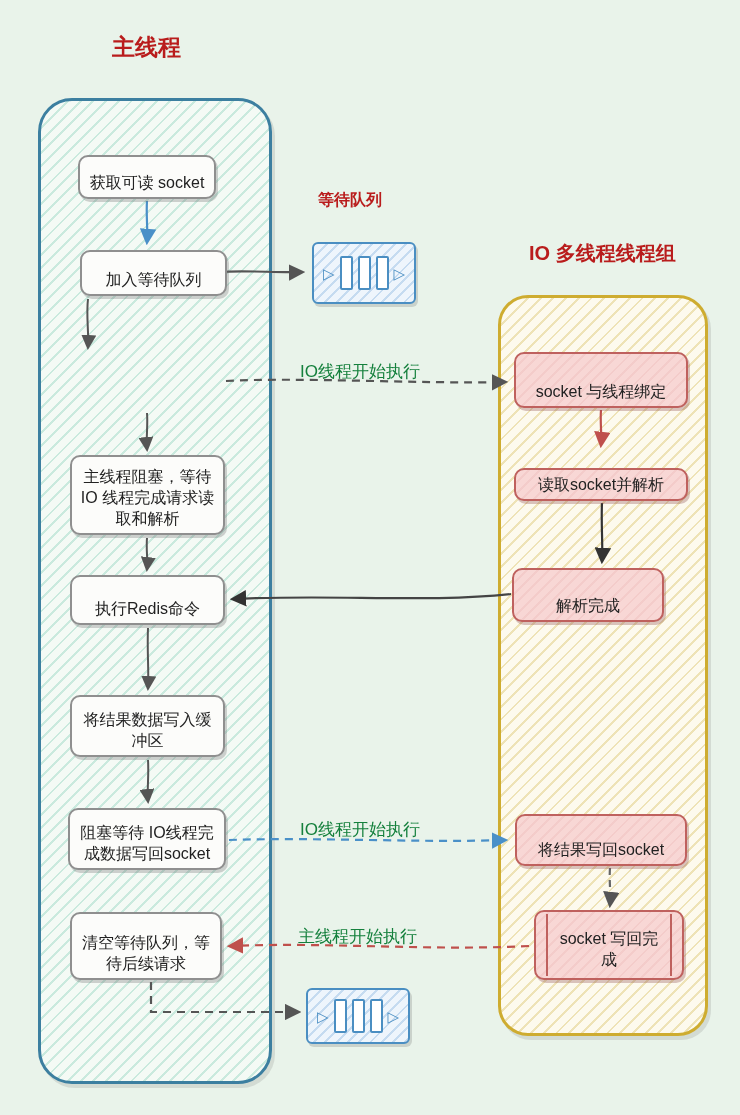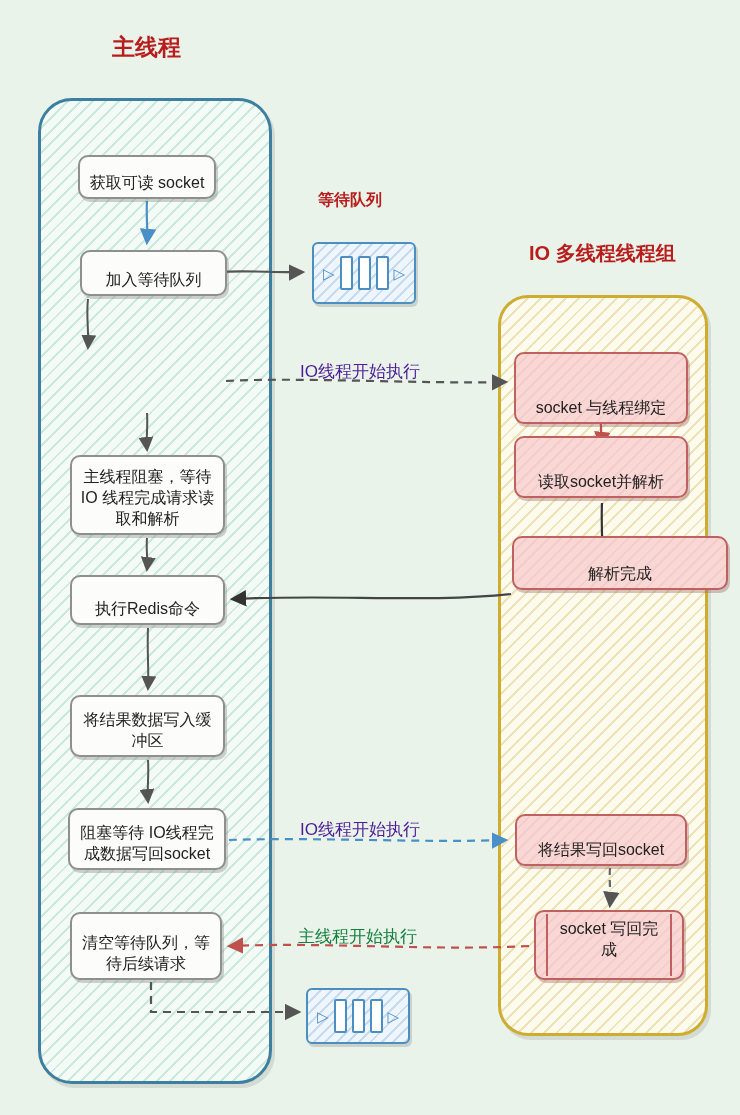--- a/index.html
+++ b/index.html
@@ -28,36 +28,36 @@
     position:absolute;z-index:3;display:flex;align-items:flex-end;justify-content:center;
     text-align:center;font-size:16px;line-height:1.32;padding:4px 6px;box-sizing:border-box;
     background:#fcfcfa;border:2px solid #8f8f8f;border-radius:10px;
     box-shadow:2px 3px 0 rgba(110,110,110,.30);
   }
   .io-step{
     background:repeating-linear-gradient(135deg, rgba(205,105,105,.10) 0 2px, rgba(0,0,0,0) 2px 8px), #f8d7d5;
     border:2px solid #bf615e;color:#222;
     box-shadow:2px 3px 0 rgba(150,90,90,.35);
   }
-  .rails{padding:18px 22px;}
+  .rails{padding:8px 22px;}
   .rail{position:absolute;top:2px;bottom:2px;width:0;border-left:2px solid #bf615e;}
   .rail.left{left:10px;}
   .rail.right{right:10px;}
 
   .queue{
     position:absolute;z-index:3;display:flex;align-items:center;justify-content:center;gap:5px;
     border:2px solid #4a8ec2;border-radius:6px;
     background:repeating-linear-gradient(135deg, rgba(92,152,210,.28) 0 2px, rgba(0,0,0,0) 2px 8px), #eef5fc;
     box-shadow:2px 3px 0 rgba(110,110,110,.25);
   }
   .queue .tri{color:#4a8ec2;font-size:15px;font-weight:700;line-height:1;}
   .queue .bar{width:9px;height:30px;background:#fff;border:2px solid #4a8ec2;border-radius:2px;}
 
   .arrows{position:absolute;left:0;top:0;z-index:2;pointer-events:none;}
-  .arrow-label{position:absolute;z-index:4;font-size:17px;color:#4c1d95;white-space:nowrap;}
+  .arrow-label{position:absolute;z-index:4;font-size:17px;color:#15803d;white-space:nowrap;}
   .arrow-label.red{color:#15803d;}
 </style>
 </head>
 <body>
 
 <div class="canvas">
 
   <div class="container main-container"></div>
   <div class="container io-container"></div>
 
@@ -128,27 +128,27 @@
     <span class="tri">▷</span>
   </div>
   <div class="queue" style="left:306px;top:988px;width:100px;height:52px">
     <span class="tri">▷</span>
     <span class="bar"></span>
     <span class="bar"></span>
     <span class="bar"></span>
     <span class="tri">▷</span>
   </div>
 
-  <div class="step io-step" style="left:514px;top:352px;width:174px;height:72px">
+  <div class="step io-step" style="left:514px;top:352px;width:174px;height:56px">
     <span>socket 与线程绑定</span>
   </div>
-  <div class="step io-step" style="left:514px;top:436px;width:174px;height:62px">
+  <div class="step io-step" style="left:514px;top:468px;width:174px;height:33px">
     <span>读取socket并解析</span>
   </div>
-  <div class="step io-step" style="left:512px;top:536px;width:216px;height:54px">
+  <div class="step io-step" style="left:512px;top:568px;width:152px;height:54px">
     <span>解析完成</span>
   </div>
   <div class="step io-step" style="left:515px;top:814px;width:172px;height:52px">
     <span>将结果写回socket</span>
   </div>
   <div class="step io-step rails" style="left:534px;top:910px;width:150px;height:70px">
     <span class="rail left"></span>
     <span>socket 写回完成</span>
     <span class="rail right"></span>
   </div>

